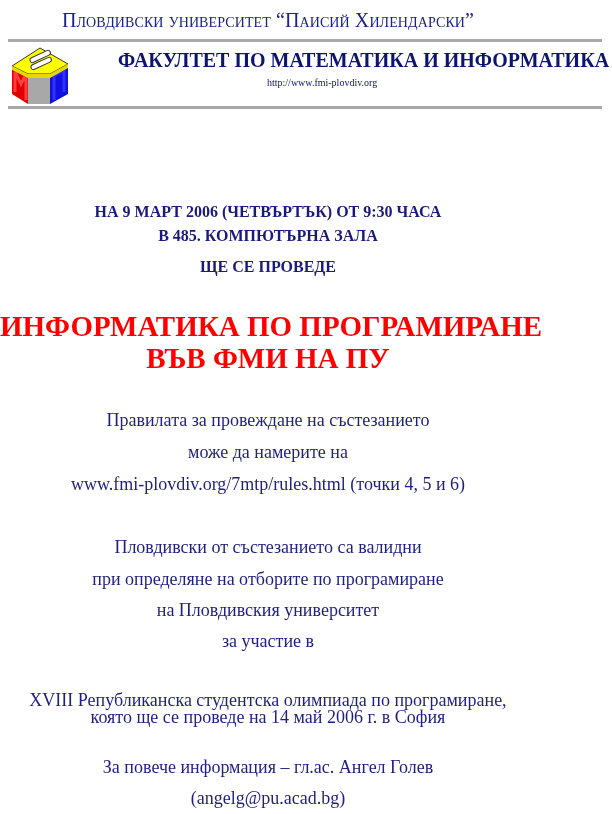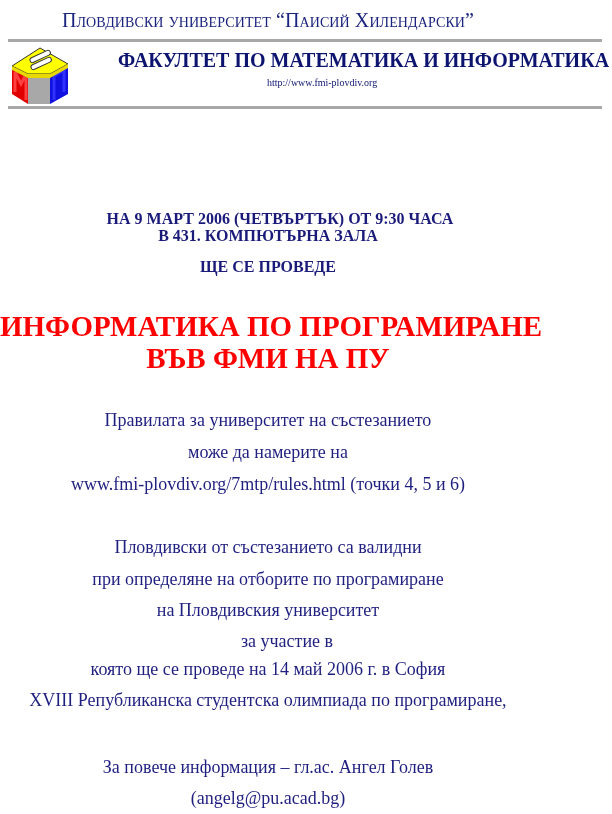--- a/index.html
+++ b/index.html
@@ -42,32 +42,32 @@
 
     <rect x="19" y="10" width="22" height="5" rx="2.5" transform="rotate(-25 30 12)" fill="#ffffff" stroke="#333" stroke-width="1"></rect>
     <rect x="20" y="17" width="22" height="5" rx="2.5" transform="rotate(-25 31 19)" fill="#ffffff" stroke="#333" stroke-width="1"></rect>
   </svg>
 </div>
 
 <div class="abs fac">ФАКУЛТЕТ ПО МАТЕМАТИКА И ИНФОРМАТИКА</div>
 <div class="abs url">http://www.fmi-plovdiv.org</div>
 <div class="abs rule" style="top:106px;"></div>
 
-<div class="abs center bold-navy" style="top:210px;padding-left:12px;">НА 9 МАРТ 2006 (ЧЕТВЪРТЪК) ОТ 9:30 ЧАСА</div>
-<div class="abs center bold-navy" style="top:227px;">В 431. КОМПЮТЪРНА ЗАЛА</div>
+<div class="abs center bold-navy" style="top:203px;">НА 9 МАРТ 2006 (ЧЕТВЪРТЪК) ОТ 9:30 ЧАСА</div>
+<div class="abs center bold-navy" style="top:227px;">В 485. КОМПЮТЪРНА ЗАЛА</div>
 <div class="abs center bold-navy" style="top:258px;">ЩЕ СЕ ПРОВЕДЕ</div>
 
 <div class="abs center red" style="top:310px;">ИНФОРМАТИКА ПО ПРОГРАМИРАНЕ</div>
 <div class="abs center red" style="top:342px;">ВЪВ ФМИ НА ПУ</div>
 
-<div class="abs center body-text" style="top:410px;">Правилата за университет на състезанието</div>
+<div class="abs center body-text" style="top:410px;">Правилата за провеждане на състезанието</div>
 <div class="abs center body-text" style="top:442px;">може да намерите на</div>
 <div class="abs center body-text" style="top:474px;">www.fmi-plovdiv.org/7mtp/rules.html (точки 4, 5 и 6)</div>
 
 <div class="abs center body-text" style="top:537px;">Пловдивски от състезанието са валидни</div>
 <div class="abs center body-text" style="top:569px;">при определяне на отборите по програмиране</div>
 <div class="abs center body-text" style="top:600px;">на Пловдивския университет</div>
-<div class="abs center body-text" style="top:631px;padding-left:19px;">за участие в</div>
+<div class="abs center body-text" style="top:631px;">за участие в</div>
 <div class="abs center body-text" style="top:662px;margin-top:28px;">XVIII Републиканска студентска олимпиада по програмиране,</div>
-<div class="abs center body-text" style="top:659px;">която ще се проведе на 14 май 2006 г. в София</div>
+<div class="abs center body-text" style="top:707px;">която ще се проведе на 14 май 2006 г. в София</div>
 
 <div class="abs center body-text" style="top:757px;">За повече информация – гл.ас. Ангел Голев</div>
 <div class="abs center body-text" style="top:788px;">(angelg@pu.acad.bg)</div>
 
 </body></html>

